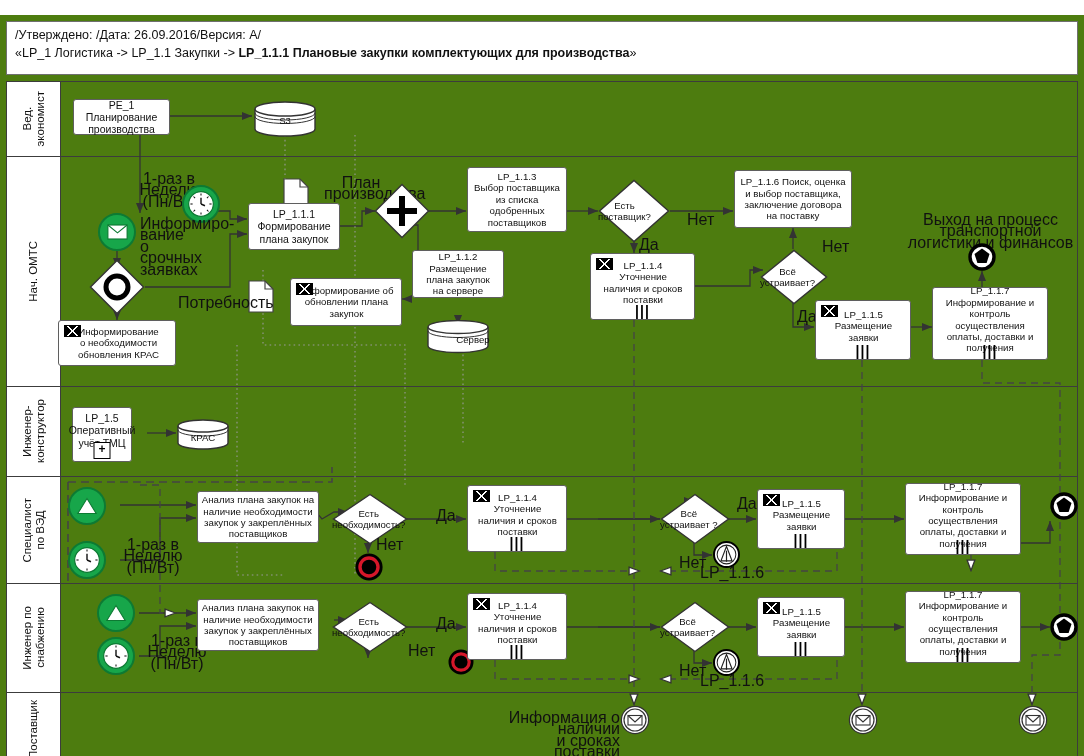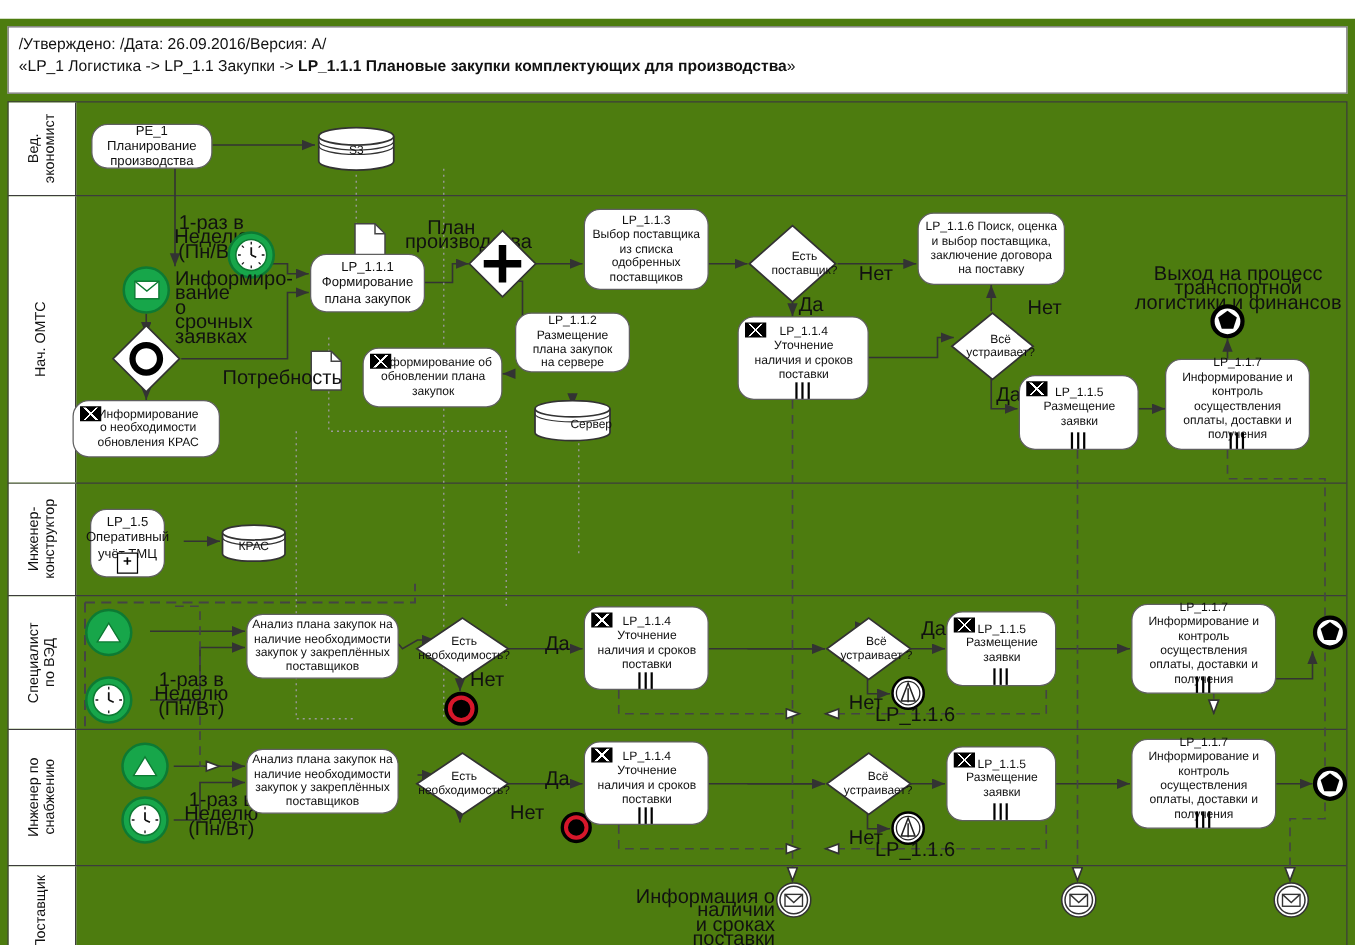--- a/index.html
+++ b/index.html
@@ -21,27 +21,27 @@
   .lane-hdr{position:absolute;left:0;top:0;width:54px;height:100%;
             border-right:1px solid #3c3c3c;box-sizing:border-box;
             display:flex;align-items:center;justify-content:center;background:#fff;}
   .lane-hdr span{writing-mode:vertical-rl;transform:rotate(180deg);
                  font-size:11.5px;color:#111;text-align:center;line-height:13px;white-space:pre-line;}
 
   
   .n{position:absolute;box-sizing:border-box;}
 
   
-  .task{border:1.6px solid #5f5f5f;border-radius:13px;background:#fff;
+  .task{border:1.6px solid #5f5f5f;border-radius:3px;background:#fff;
         display:flex;align-items:center;justify-content:center;text-align:center;
         font-size:10.5px;color:#111;line-height:12.2px;padding:2px 3px;white-space:pre-line;}
   .task.small{font-size:9.7px;line-height:11.4px;}
 
   
-  .gw{display:flex;align-items:center;justify-content:flex-end;}
+  .gw{display:flex;align-items:center;justify-content:flex-start;}
   .gw .dia{position:absolute;left:0;top:0;width:100%;height:100%;}
   .gw .lbl{position:relative;z-index:2;font-size:9.6px;text-align:center;
            line-height:11px;color:#111;white-space:pre-line;}
 
   
   .ev{border-radius:50%;display:flex;align-items:center;justify-content:center;}
   .ev-start{background:#17a64a;border:2.2px solid #0d7a33;}
   .ev-inter{background:#fff;border:2px solid #000;}
 
   

